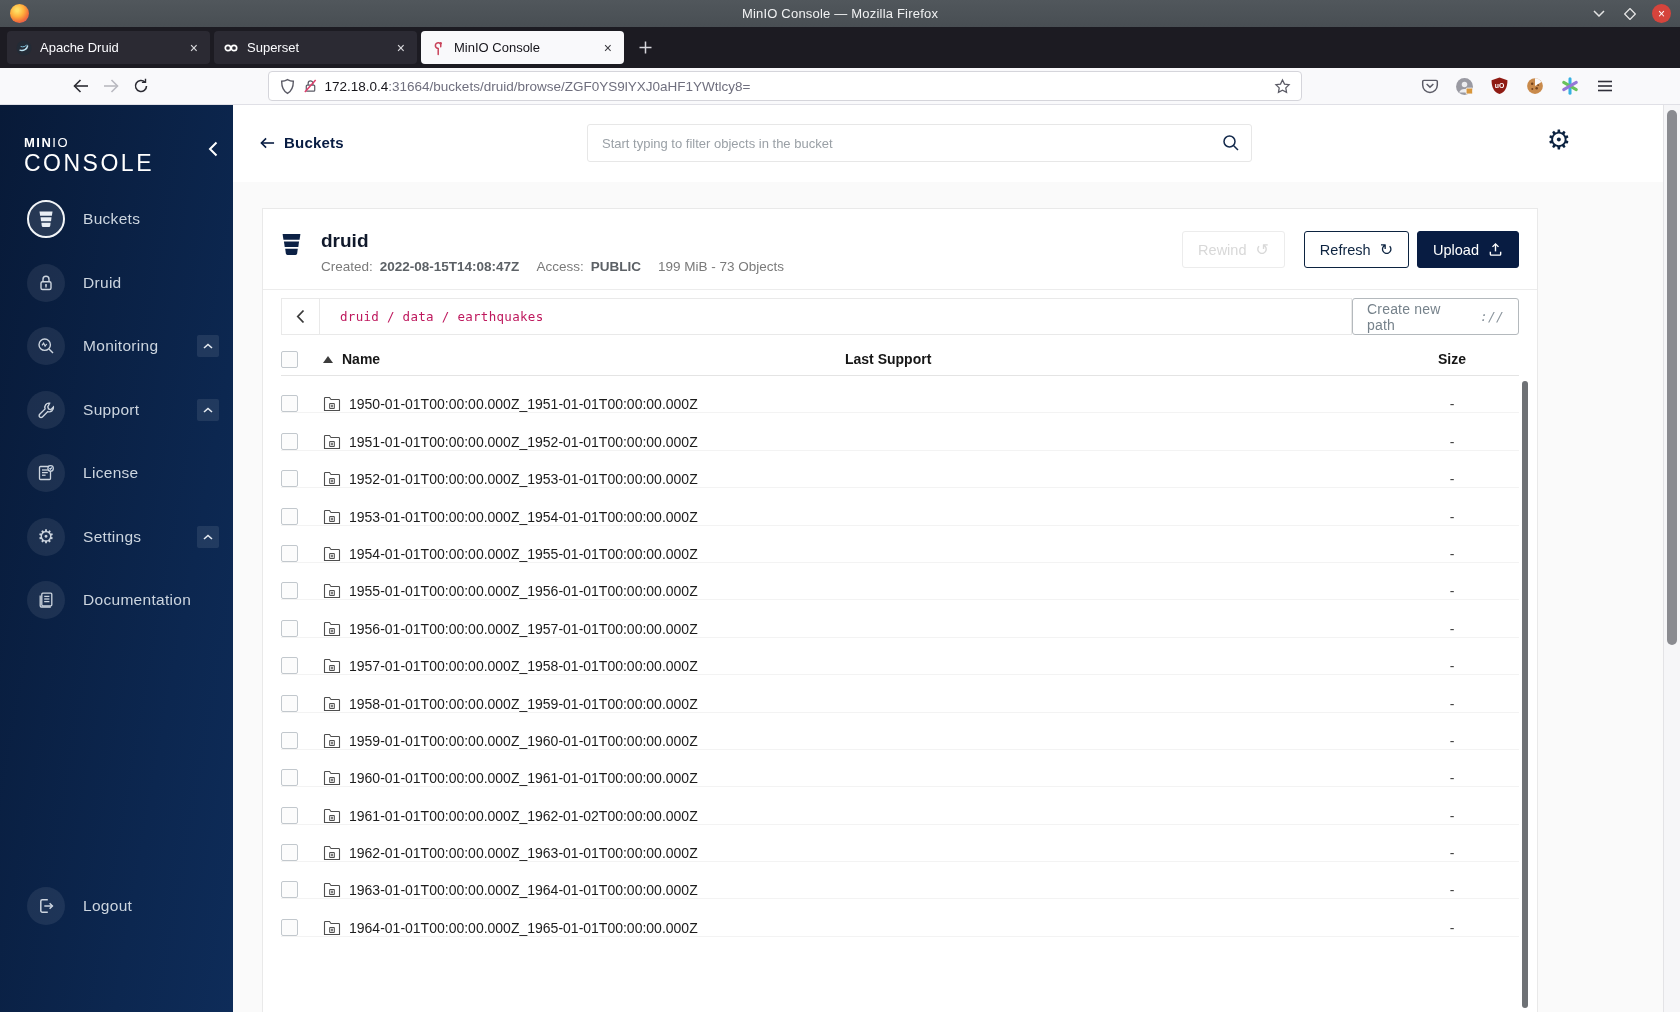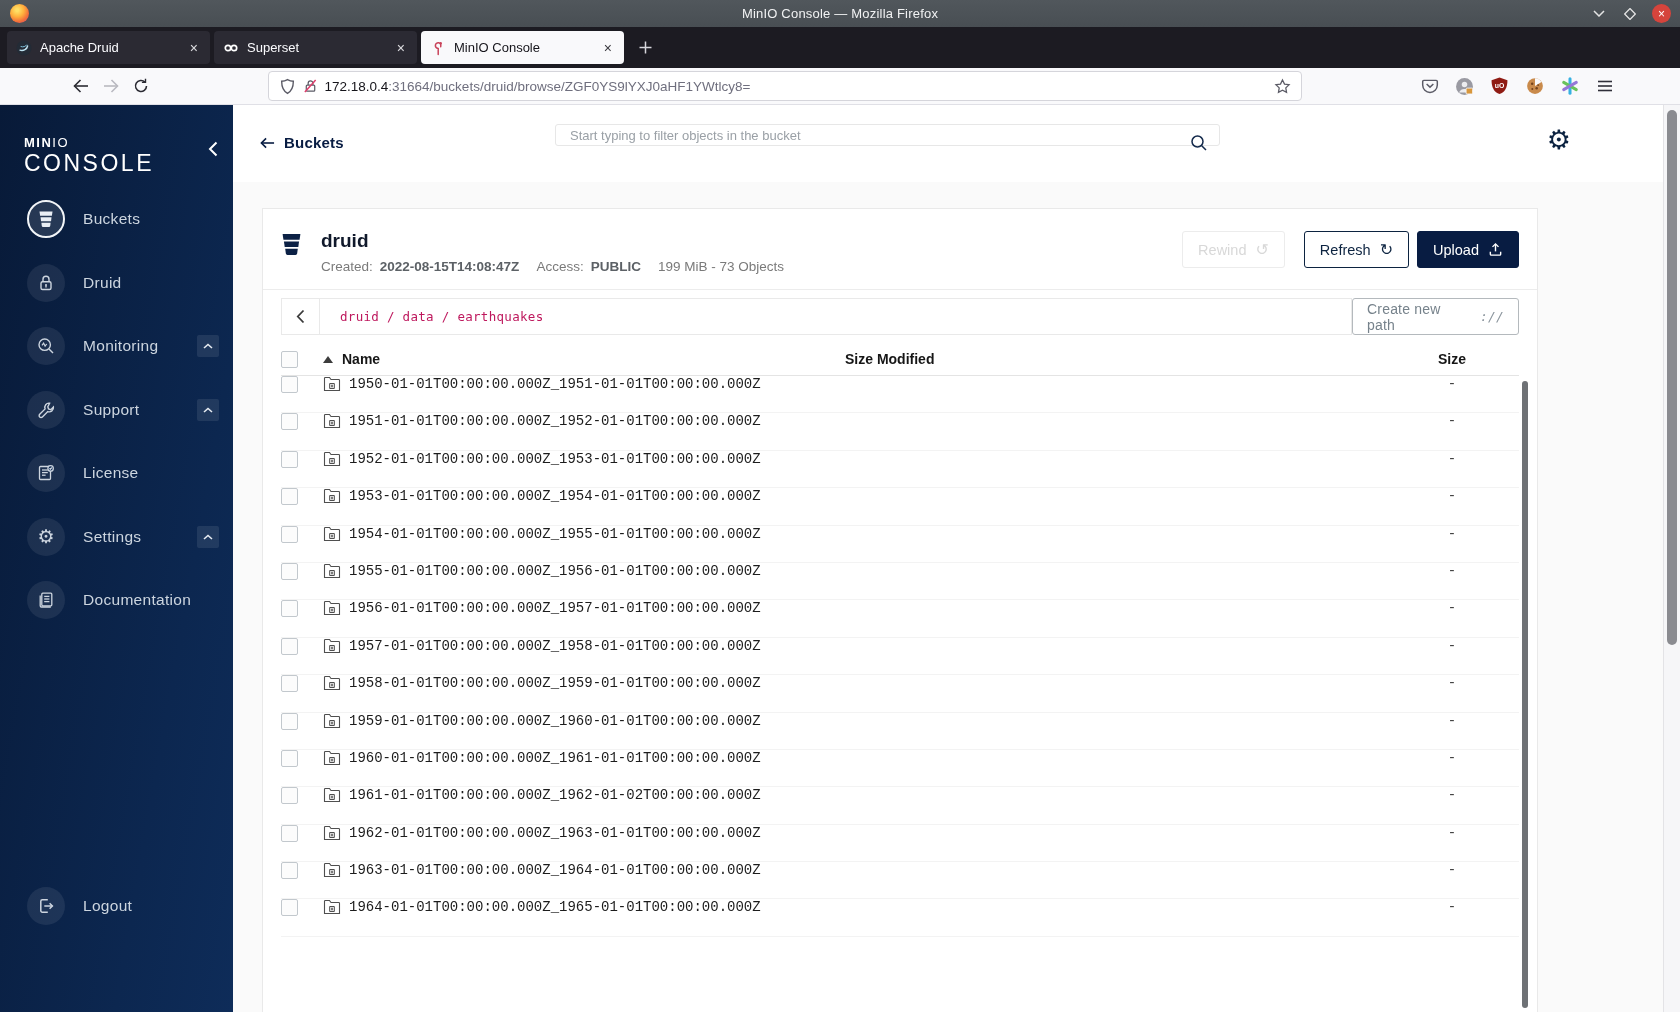--- a/index.html
+++ b/index.html
@@ -61,21 +61,21 @@
   .nav-label { margin-left:18px; font-size:15.5px; color:#ccd5df; letter-spacing:.3px; }
   .nav-chevron { margin-left:auto; width:22px; height:22px; border-radius:2px; background:rgba(255,255,255,.09);
     display:flex; align-items:center; justify-content:center; cursor:pointer; }
   .logout-item { position:absolute; bottom:84px; left:27px; right:14px; height:44px; display:flex; align-items:center; cursor:pointer; }
 
   
   .main { flex:1; position:relative; background:#fafafa; overflow:hidden; }
   .main-header { position:absolute; top:0; left:0; right:0; height:77px; background:#fff; }
   .back-link { position:absolute; left:27px; top:29px; display:flex; align-items:center; gap:9px;
     color:#081c42; font-size:15px; font-weight:700; cursor:pointer; letter-spacing:.2px; }
-  .search-wrap { position:absolute; left:322px; top:19px; width:665px; height:22px; }
+  .search-wrap { position:absolute; left:354px; top:19px; width:665px; height:38px; }
   .search-input { width:100%; height:100%; border:1px solid #e7e7e7; border-radius:3px; padding:0 42px 0 14px;
     font-size:13px; font-family:"Liberation Sans",sans-serif; color:#333; outline:none; background:#fff; }
   .search-input::placeholder { color:#9aa0a6; }
   .search-icon { position:absolute; right:12px; top:10px; }
   .header-gear { position:absolute; right:109px; top:22px; font-size:27px; color:#0b2240; cursor:pointer; line-height:1; }
 
   
   .card { position:absolute; left:29px; top:103px; width:1276px; bottom:-2px; background:#fff; border:1px solid #e9e9e9; }
   .bucket-head { display:flex; align-items:flex-start; padding:21px 18px 15px; }
   .bucket-icon { margin-top:3px; }
@@ -107,22 +107,22 @@
   .table-head { display:flex; align-items:center; height:33px; margin:8px 18px 0;
     border-bottom:1px solid #e4e4e4; font-size:14px; font-weight:700; color:#161616; }
   .col-check { width:42px; display:flex; align-items:center; }
   .checkbox { width:17px; height:17px; border:1px solid #c2c8cd; border-radius:2px; background:#fcfcfc; cursor:pointer; }
   .col-name { width:522px; display:flex; align-items:center; }
   .sort-asc { width:0; height:0; border-left:5px solid transparent; border-right:5px solid transparent;
     border-bottom:7px solid #3c3c3c; margin-right:9px; }
   .col-modified { width:540px; }
   .col-size { flex:1; text-align:center; }
   .obj-rows { }
-  .obj-row { display:flex; align-items:flex-start; height:37.4px; margin:0 18px; border-bottom:1px solid #f3f3f3;
-    font-size:14px; color:#1c1c1c; cursor:pointer;font-family:Liberation Mono, monospace; }
+  .obj-row { display:flex; align-items:flex-end; height:37.4px; margin:0 18px; border-bottom:1px solid #f3f3f3;
+    font-size:14px; color:#1c1c1c; cursor:pointer; }
   .obj-row .col-name { font-weight:400; }
   .folder-ic { margin-right:8px; display:flex; }
   .row-size { flex:1; text-align:center; color:#444; }
 
   .inner-scroll { position:absolute; top:172px; bottom:5px; right:9px; width:6px; background:#6e7175; border-radius:3px; }
 
   .page-scrollbar { position:absolute; top:0; bottom:0; right:0; width:17px; background:#f6f6f8; border-left:1px solid #e3e3e6; }
   .page-thumb { position:absolute; top:5px; left:3px; width:10px; height:535px; background:#8a8b90; border-radius:5px; }
 
   svg { display:block; }
@@ -522,21 +522,21 @@
         </div>
 
         <div class="table-head">
           <span class="col-check">
               <span class="checkbox"></span>
             </span>
           <span class="col-name">
             <span class="sort-asc"></span>
             <span>Name</span>
           </span>
-          <span class="col-modified">Size Modified</span>
+          <span class="col-modified">Last Support</span>
           <span class="col-size">Size</span>
         </div>
 
         <div class="obj-rows">
 
             <div class="obj-row">
               <span class="col-check">
                 <span class="checkbox"></span>
               </span>
               <span class="col-name">

